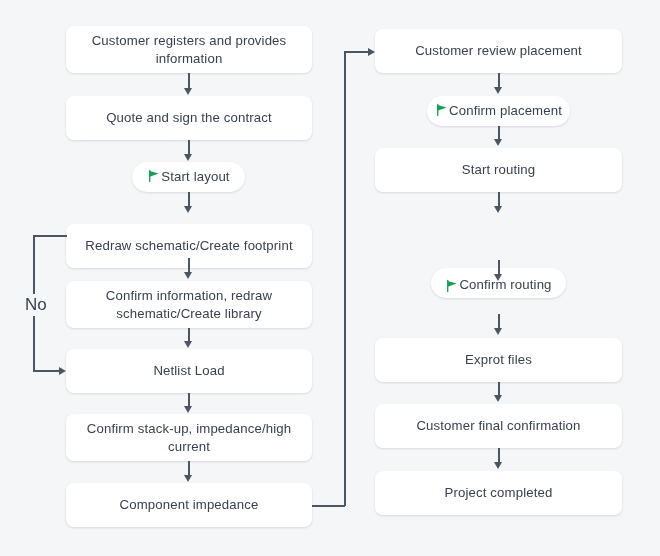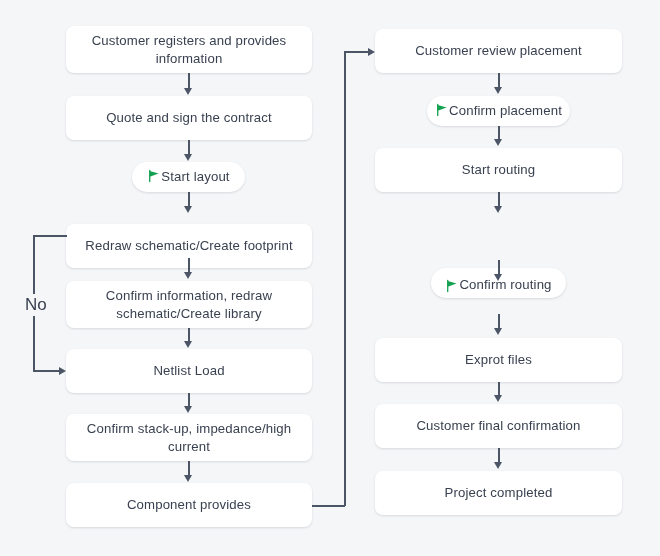--- a/index.html
+++ b/index.html
@@ -126,21 +126,21 @@
 
   <div class="node" style="left:66px; top:349px; width:246px; height:44px;">
     <span class="node-label">Netlist Load</span>
   </div>
 
   <div class="node" style="left:66px; top:414px; width:246px; height:47px;">
     <span class="node-label">Confirm stack-up, impedance/high current</span>
   </div>
 
   <div class="node" style="left:66px; top:483px; width:246px; height:44px;">
-    <span class="node-label">Component provides</span>
+    <span class="node-label">Component impedance</span>
   </div>
 
   <div class="node" style="left:375px; top:29px; width:247px; height:44px;">
     <span class="node-label">Customer review placement</span>
   </div>
 
   <div class="node pill" style="left:427px; top:96px; width:143px; height:30px;">
     <span class="flag-icon">
       <svg width="14" height="14" viewBox="0 0 16 16" aria-hidden="true">
         <path d="M3.1 1.6 L3.1 14.4" stroke="#12a150" stroke-width="1.5" stroke-linecap="round" fill="none"></path>

